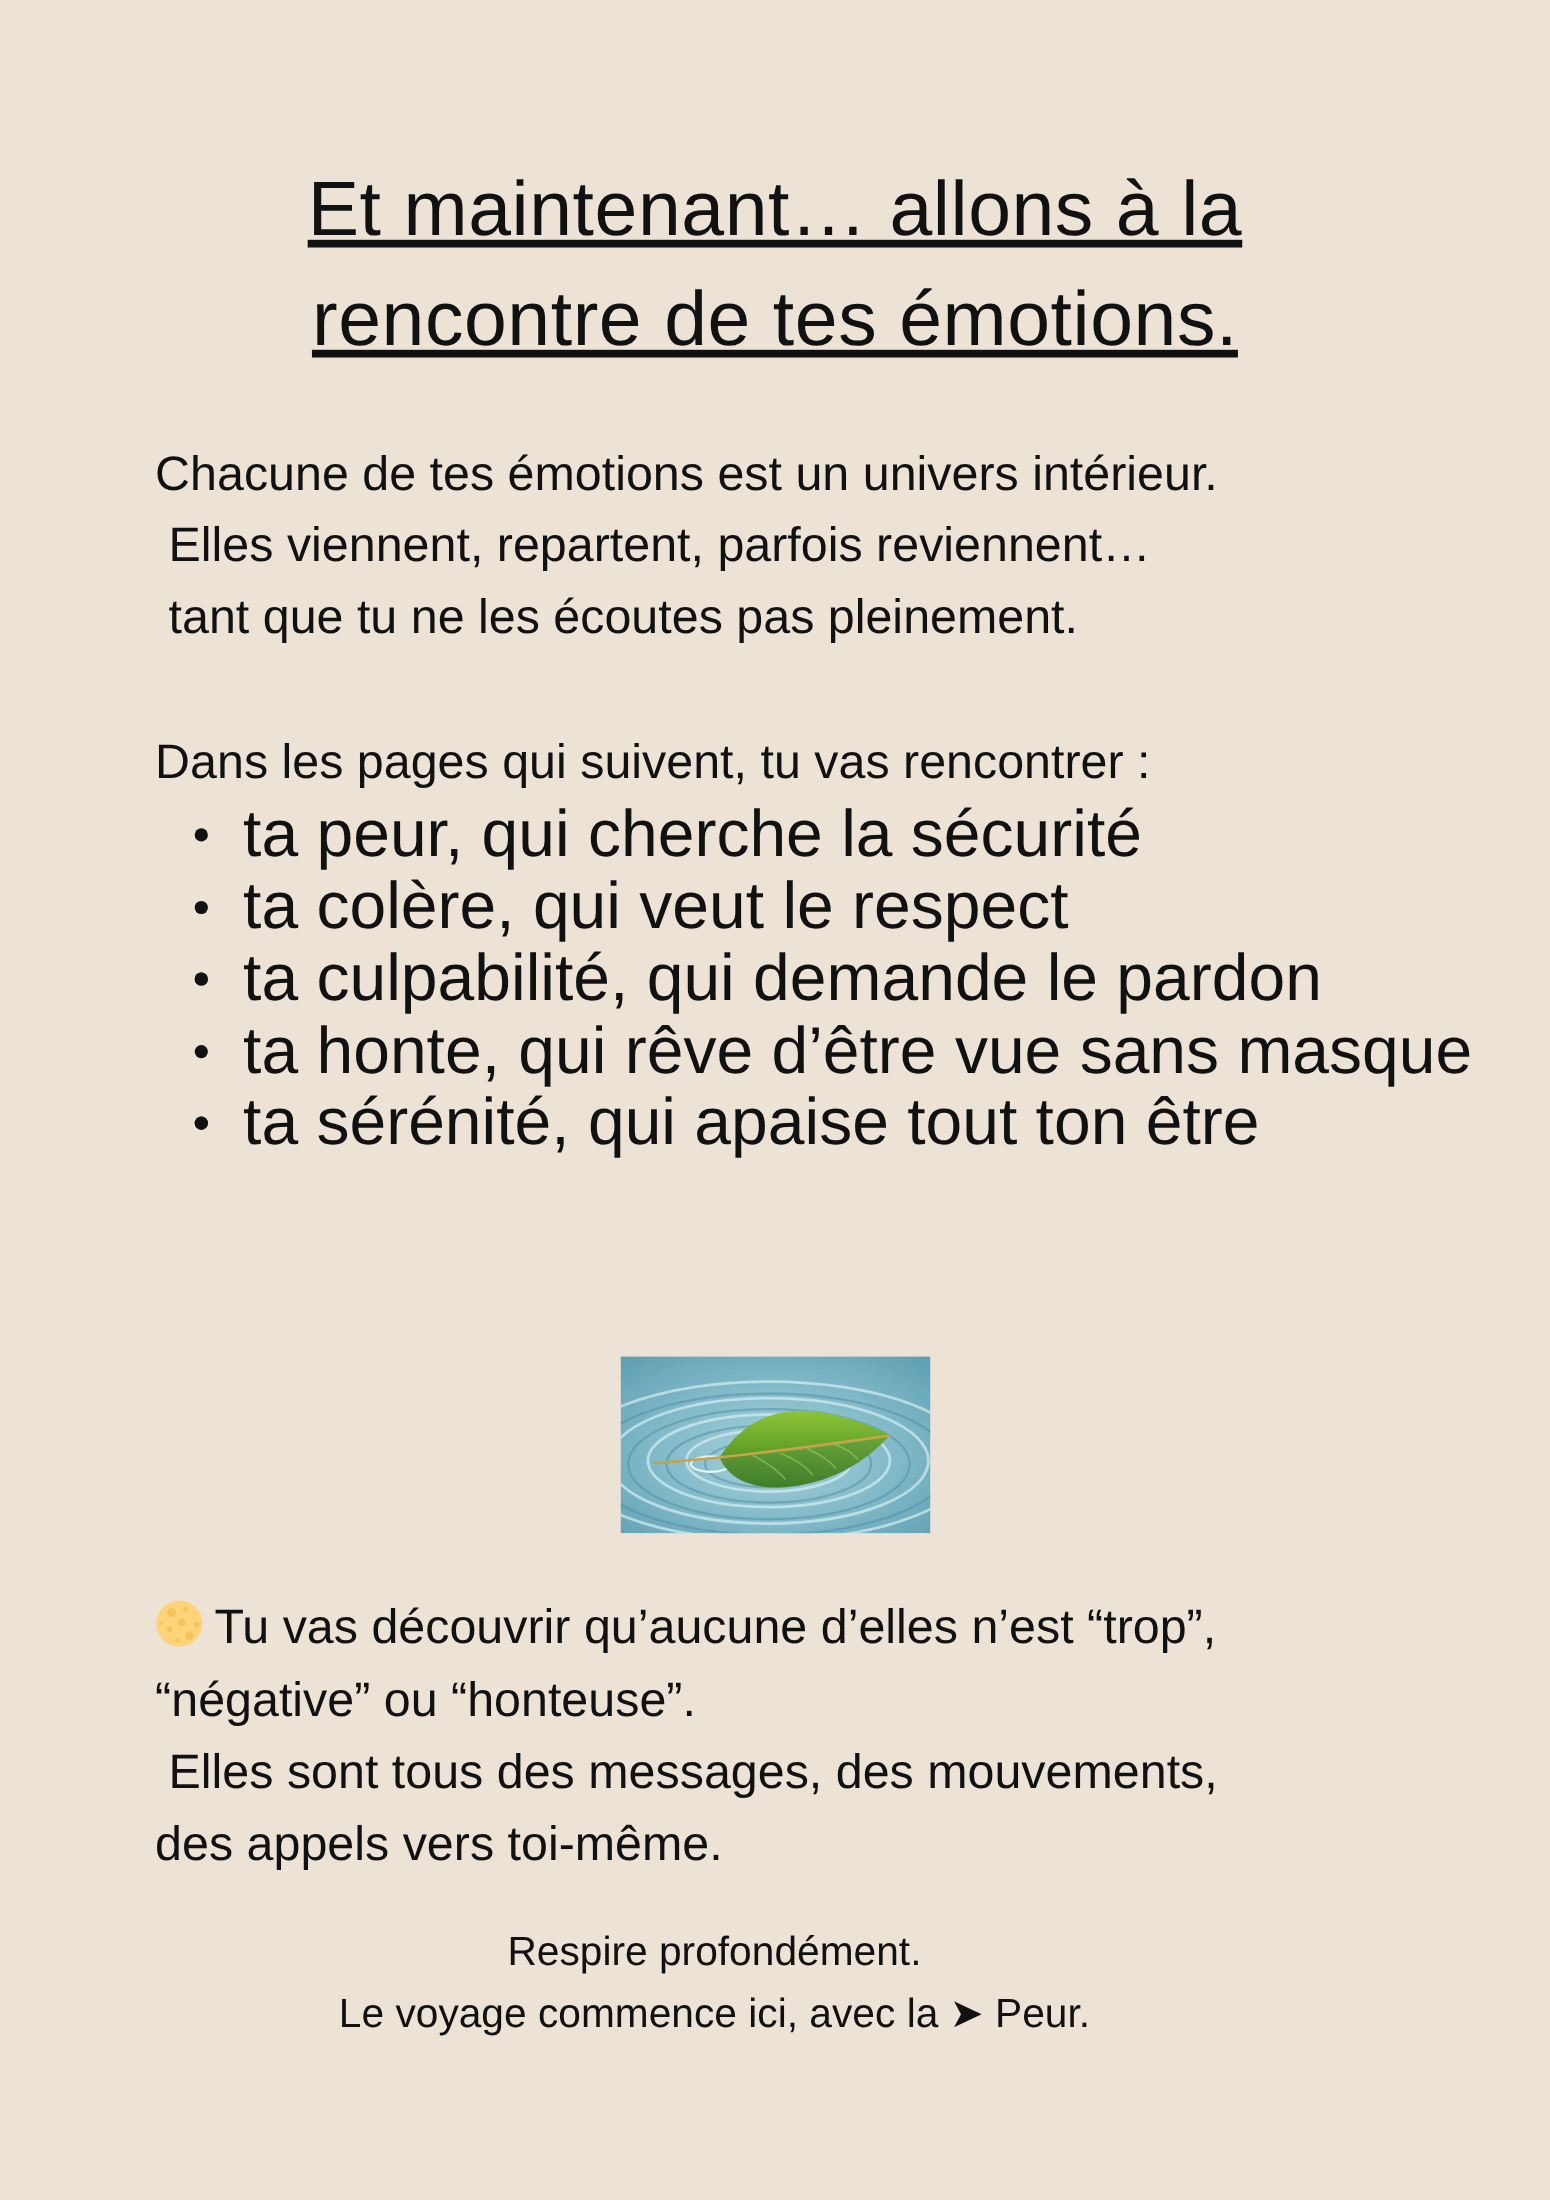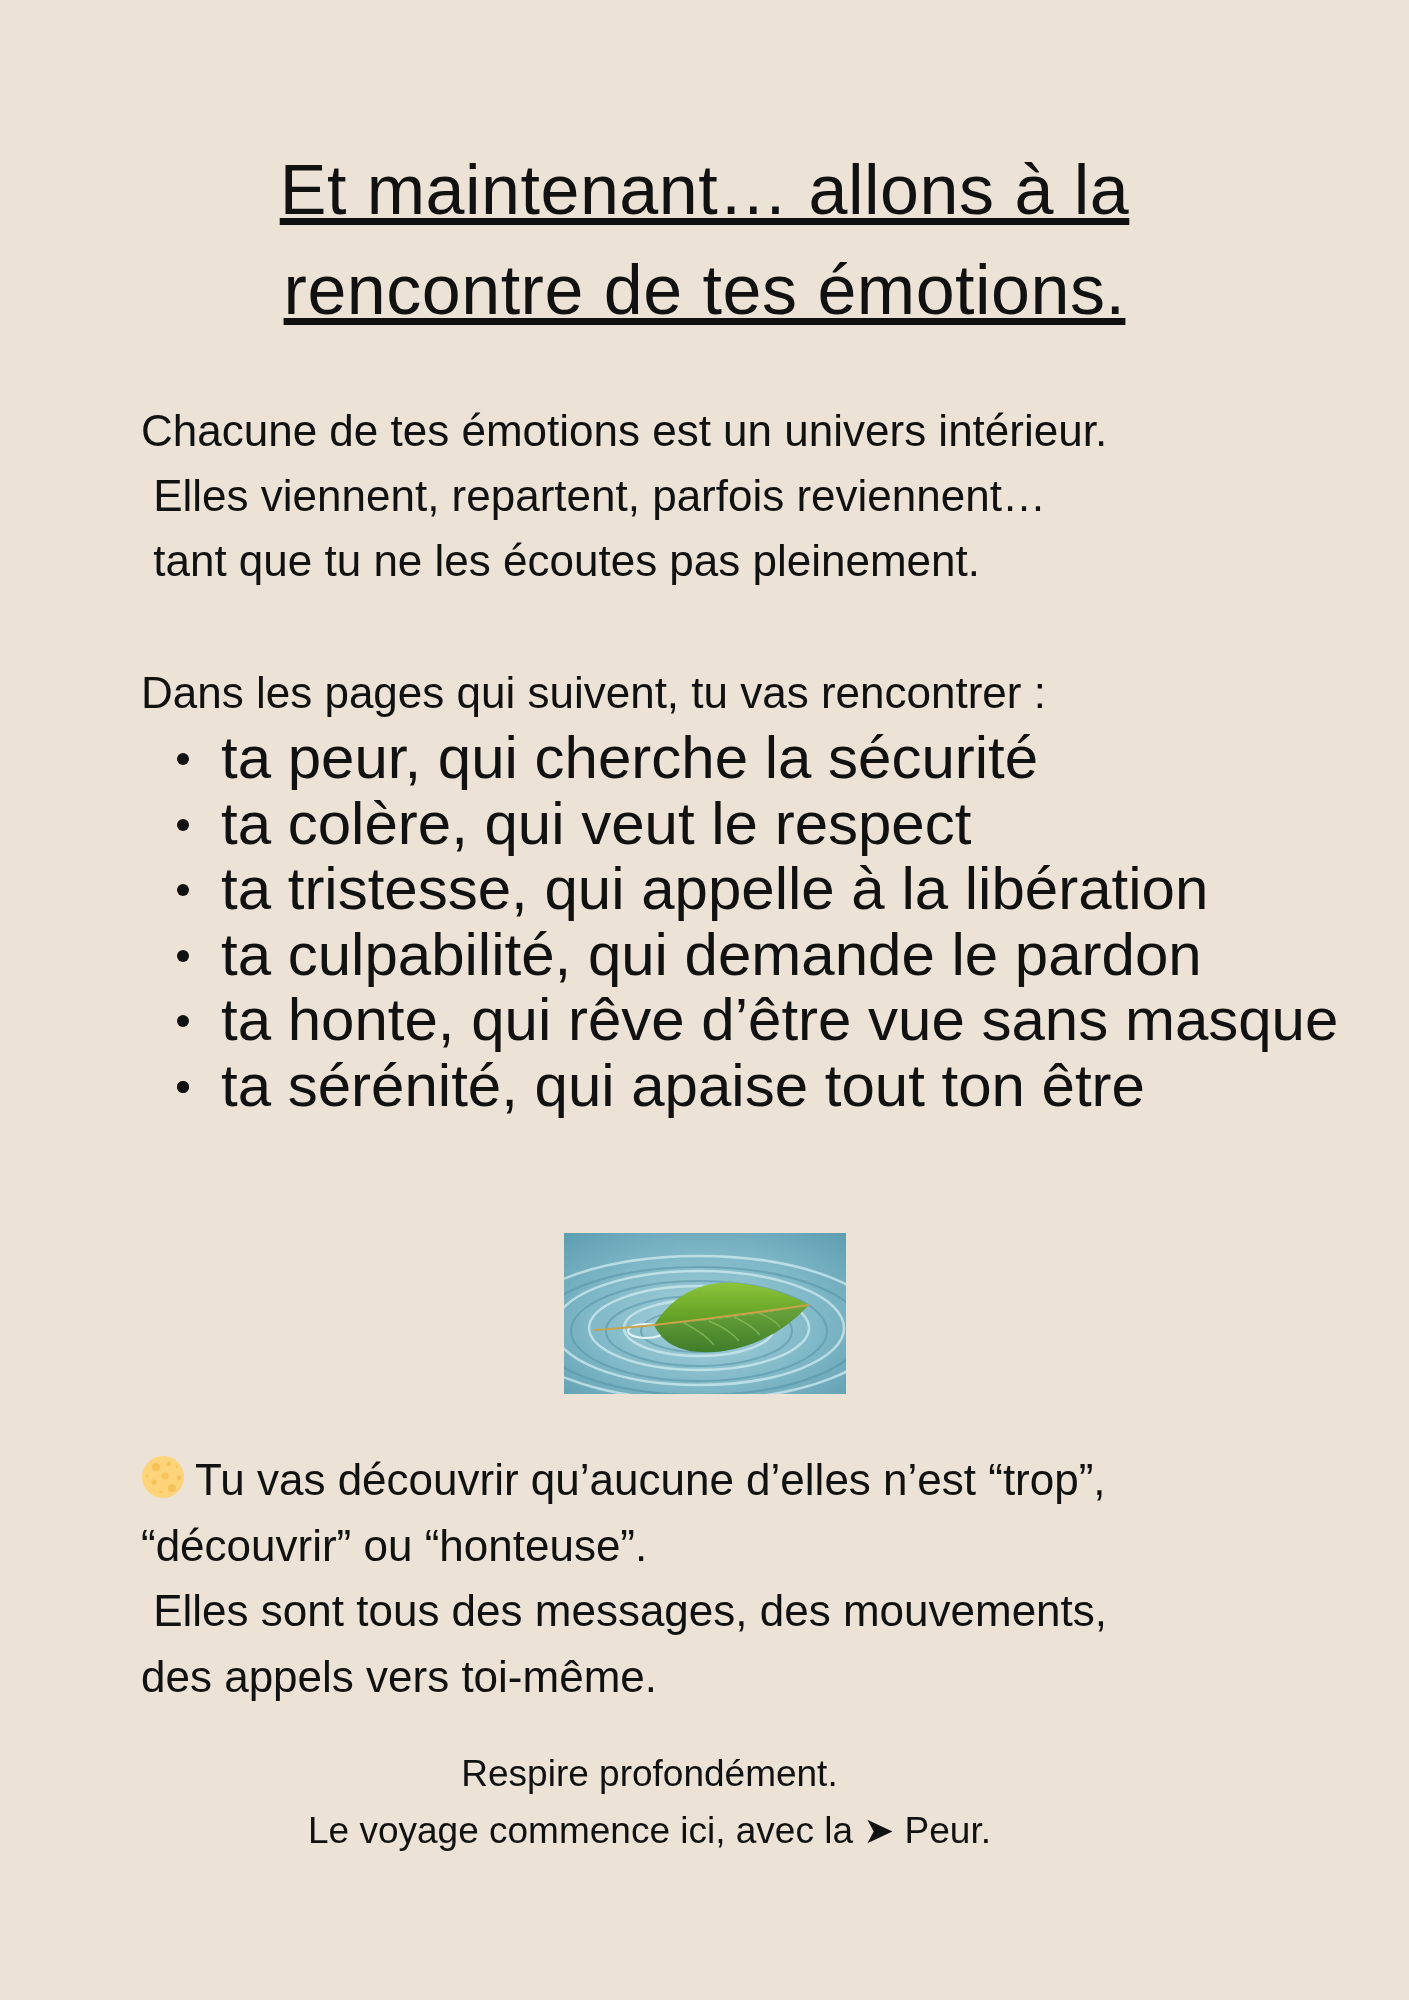--- a/index.html
+++ b/index.html
@@ -114,21 +114,21 @@
   <div>Chacune de tes émotions est un univers intérieur.</div>
   <div> Elles viennent, repartent, parfois reviennent…</div>
   <div> tant que tu ne les écoutes pas pleinement.</div>
 </div>
 
 <div class="list-intro">Dans les pages qui suivent, tu vas rencontrer :</div>
 
 <ul class="emotion-list">
   <li><span class="bullet"></span><span>ta peur, qui cherche la sécurité</span></li>
   <li><span class="bullet"></span><span>ta colère, qui veut le respect</span></li>
-  <li><span class="bullet"></span><span>ta tristesse, qui appelle à la libération</span></li>
+  <li><span class="bullet"></span></li>
   <li><span class="bullet"></span><span>ta culpabilité, qui demande le pardon</span></li>
   <li><span class="bullet"></span><span>ta honte, qui rêve d’être vue sans masque</span></li>
   <li><span class="bullet"></span></li>
   <li><span class="bullet"></span><span>ta sérénité, qui apaise tout ton être</span></li>
 </ul>
 
 <div class="leaf-image" title="green leaf floating on rippling blue water">
   <svg width="282" height="161" viewBox="0 0 282 161" xmlns="http://www.w3.org/2000/svg">
     <defs>
       <radialGradient id="water" cx="50%" cy="55%" r="75%">
@@ -178,21 +178,21 @@
       <circle cx="15" cy="12" r="4" fill="#f6c25a"></circle>
       <circle cx="28" cy="9" r="2.2" fill="#f6c25a"></circle>
       <circle cx="24" cy="21" r="3.5" fill="#f6c25a"></circle>
       <circle cx="13" cy="27" r="2.6" fill="#f6c25a"></circle>
       <circle cx="31" cy="33" r="4" fill="#f6c25a"></circle>
       <circle cx="38" cy="23" r="2.4" fill="#f6c25a"></circle>
       <circle cx="20" cy="37" r="1.5" fill="#f6c25a"></circle>
       <circle cx="6" cy="21" r="1.4" fill="#f6c25a"></circle>
       <circle cx="36" cy="12" r="1.2" fill="#f6c25a"></circle>
     </svg><span>Tu vas découvrir qu’aucune d’elles n’est “trop”,</span></div>
-  <div>“découvrir” ou “honteuse”.</div>
+  <div>“négative” ou “honteuse”.</div>
   <div> Elles sont tous des messages, des mouvements,</div>
   <div>des appels vers toi-même.</div>
 </div>
 
 <div class="footer">
   <div>Respire profondément.</div>
   <div>Le voyage commence ici, avec la ➤ Peur.</div>
 </div>
 
 </body></html>

